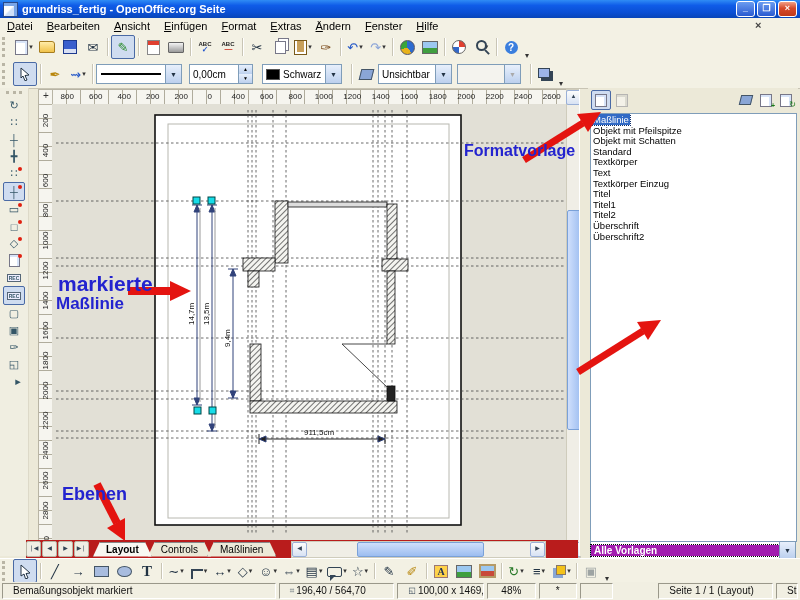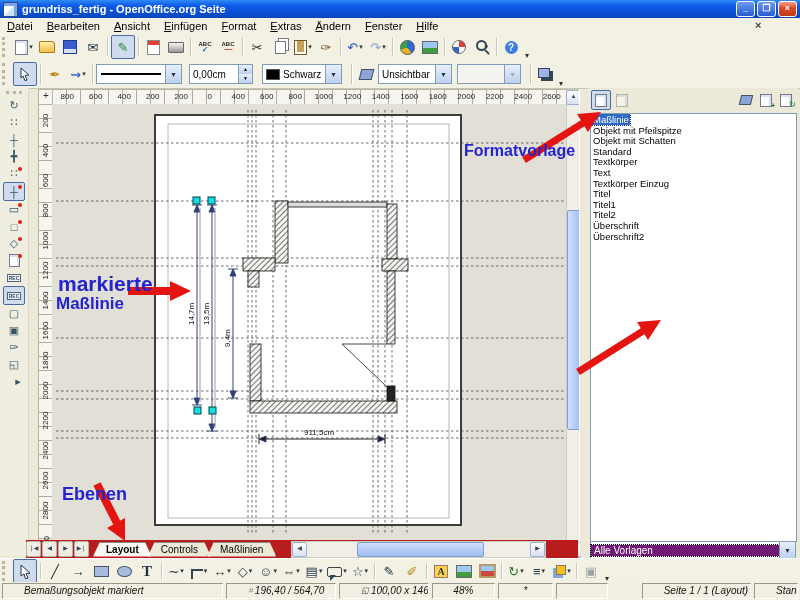--- a/index.html
+++ b/index.html
@@ -100,42 +100,42 @@
   
   .stylist{position:absolute;left:588px;top:88px;width:210px;height:470px;background:#ECE9D8;}
   .sttb{height:24px;display:flex;align-items:center;padding:0 3px;gap:2px;}
   .sttb .spacer{flex:1;}
   .stlist{position:absolute;left:2px;top:25px;width:204px;height:426px;background:#fff;
     border:1px solid #7f9db9;font-size:9.5px;overflow:hidden;padding:1px 0 0 1px;color:#000;}
   .slitem{line-height:10.6px;white-space:nowrap;}
   .slitem span{padding:0 1px;}
   .slitem.selected span{background:#316ac5;color:#fff;outline:1px dotted #10306a;}
   .stcombo{position:absolute;left:2px;top:453px;width:204px;height:16px;}
-  .stcombo .val{background:#701a75;color:#fff;outline:1px dotted #000;}
+  .stcombo .val{background:#a21caf;color:#fff;outline:1px dotted #000;font-weight:bold;}
   
   .tabrow{position:absolute;left:26px;top:540px;width:552px;height:18px;background:#b91c1c;
     display:flex;align-items:center;font-size:10px;}
   .navbtn{width:13px;height:14px;background:#f0eee4;border:1px solid #b8b4a4;font-size:6px;
     line-height:12px;text-align:center;color:#345;margin-right:1px;border-radius:2px;}
   .tabs{display:flex;margin-left:3px;}
   .tab{padding:1px 12px 2px;border:1px solid #888;border-bottom:none;background:#ece9d8;
     clip-path:polygon(7px 0,calc(100% - 7px) 0,100% 100%,0 100%);margin-right:-4px;}
   .tab.selected{background:#f8f7f2;font-weight:bold;z-index:2;}
   .hscroll{position:absolute;left:265px;top:1px;width:253px;height:15px;background:#f0eee6;border:1px solid #cfccbc;}
   .hthumb{position:absolute;left:65px;top:0px;width:125px;height:13px;border-radius:2px;
     background:linear-gradient(180deg,#cfdffc,#9cbdf0);border:1px solid #7aa1d8;}
   .hs-left{position:absolute;left:0;top:0;}
   .hs-right{position:absolute;right:0;top:0;}
   
   .drawtb{left:0;top:558px;width:800px;height:24px;border-top:1px solid #fff;border-bottom:1px solid #c8c4b4;}
   
   .statusbar{position:absolute;left:0;top:582px;width:800px;height:18px;background:#F1EFE2;
     display:flex;align-items:center;font-size:10px;color:#111;padding:0 2px;gap:3px;box-sizing:border-box;}
   .sfield{border:1px solid;border-color:#9a988a #fff #fff #9a988a;height:14px;line-height:14px;
-    padding:0 21px;white-space:nowrap;overflow:hidden;display:flex;align-items:flex-end;gap:2px;font-style:italic;}
+    padding:0 10px;white-space:nowrap;overflow:hidden;display:flex;align-items:flex-end;gap:2px;}
   .sicon{font-size:8px;color:#345;}
   
   .anno{position:absolute;color:#2323cf;font-weight:bold;z-index:60;pointer-events:none;letter-spacing:0px;}
   .overlay{position:absolute;left:0;top:0;z-index:55;pointer-events:none;}
   .cursor-svg{display:block;}
 </style>
 </head>
 <body>
 
 <div id="app">

